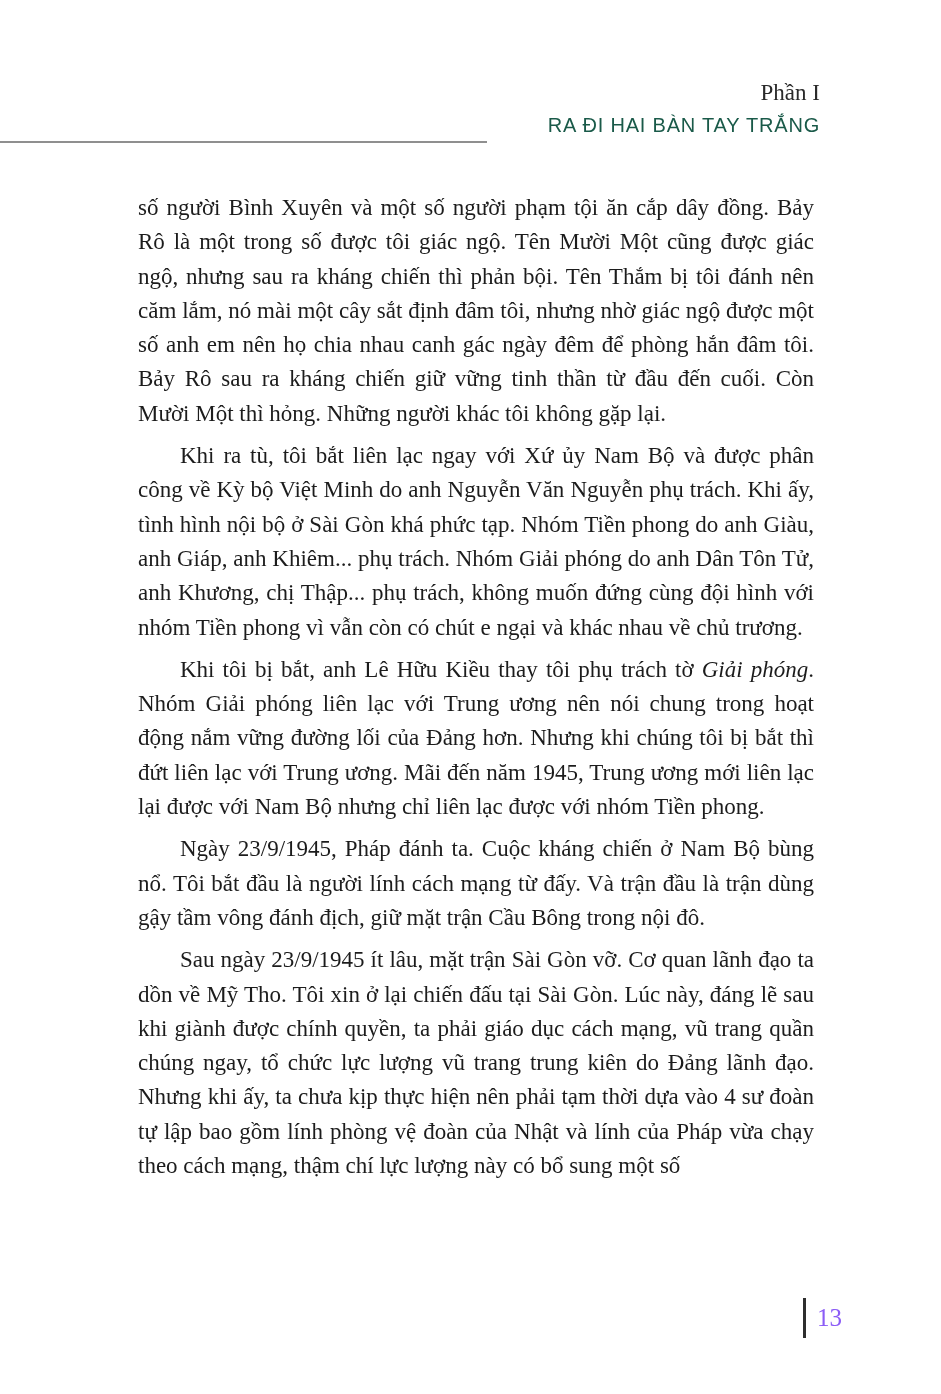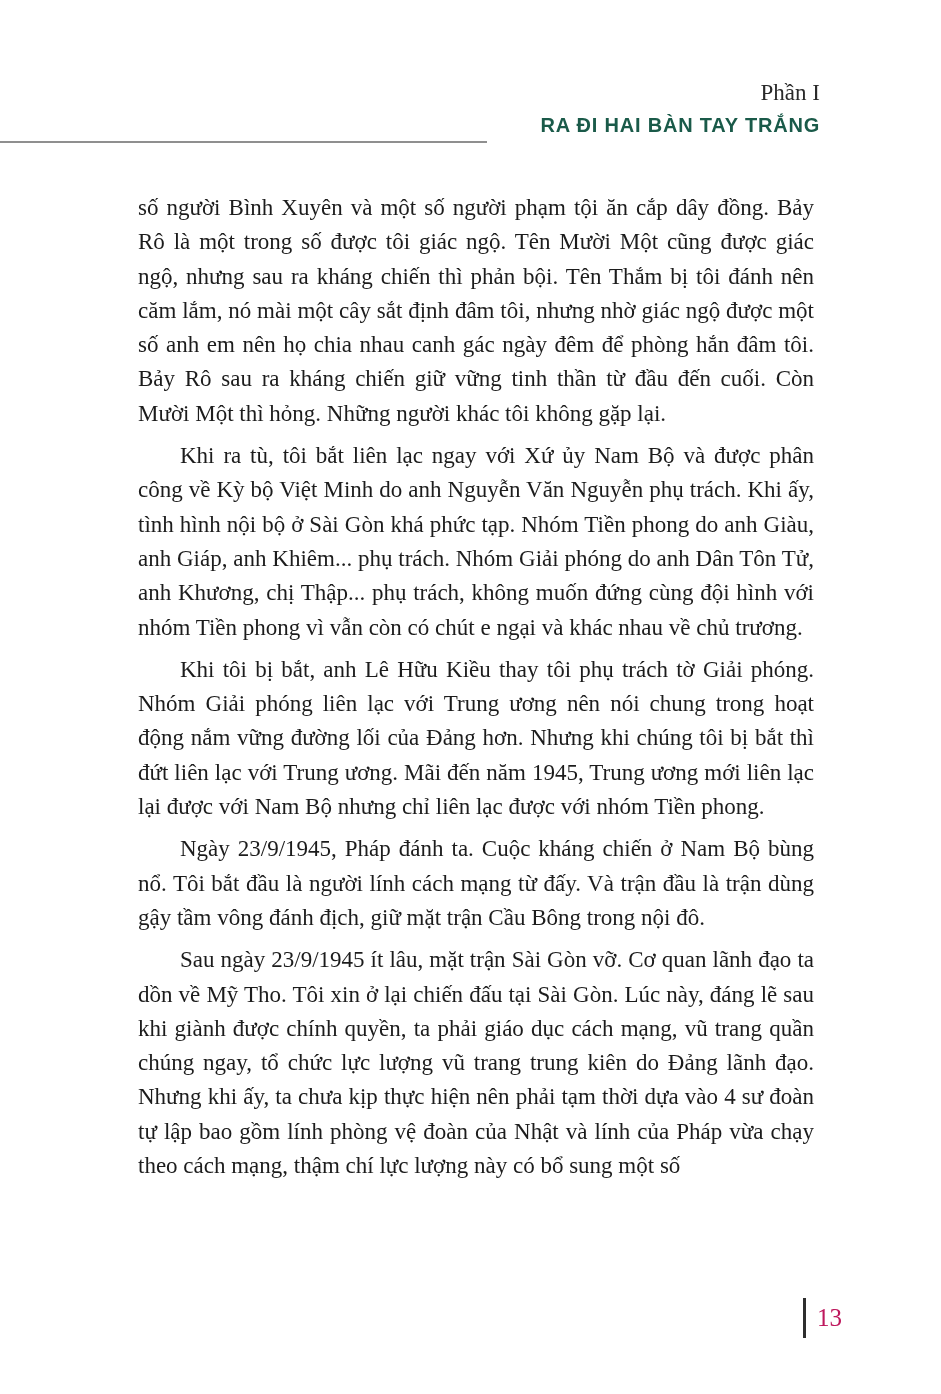--- a/index.html
+++ b/index.html
@@ -23,21 +23,21 @@
     right: 121px;
     font-size: 23px;
     color: #2a2a2a;
     text-align: right;
   }
   .header-title {
     position: absolute;
     top: 114px;
     right: 121px;
     font-family: "Liberation Sans", sans-serif;
-    font-weight: bold;
+    font-weight: normal;
     font-size: 20px;
     letter-spacing: 0.8px;
     text-align: center;
     margin-left: 36px;
   }
   .header-rule {
     position: absolute;
     top: 141px;
     left: 0;
     width: 487px;
@@ -55,38 +55,39 @@
     text-align: justify;
   }
   .body-text p {
     margin: 8px;
     padding: 0;
   }
   .body-text p.indent {
     text-indent: 42px;
   }
   .body-text .italic {
+    font-style: italic;
   }
   
   .footer {
     position: absolute;
     top: 1298px;
     right: 99px;
     display: flex;
     align-items: center;
   }
   .page-number-bar {
     width: 3px;
     height: 40px;
     background: #2e2e2e;
     margin-right: 11px;
   }
   .page-number {
     font-size: 25px;
-    color: #be185d;
+    color: #8b5cf6;
   }
 </style>
 </head>
 <body>
 
 <div class="page">
 
   <div class="header-part">Phần I</div>
 
   <div class="header-title" style="color: rgb(26, 90, 73);">RA ĐI HAI BÀN TAY TRẮNG</div>

